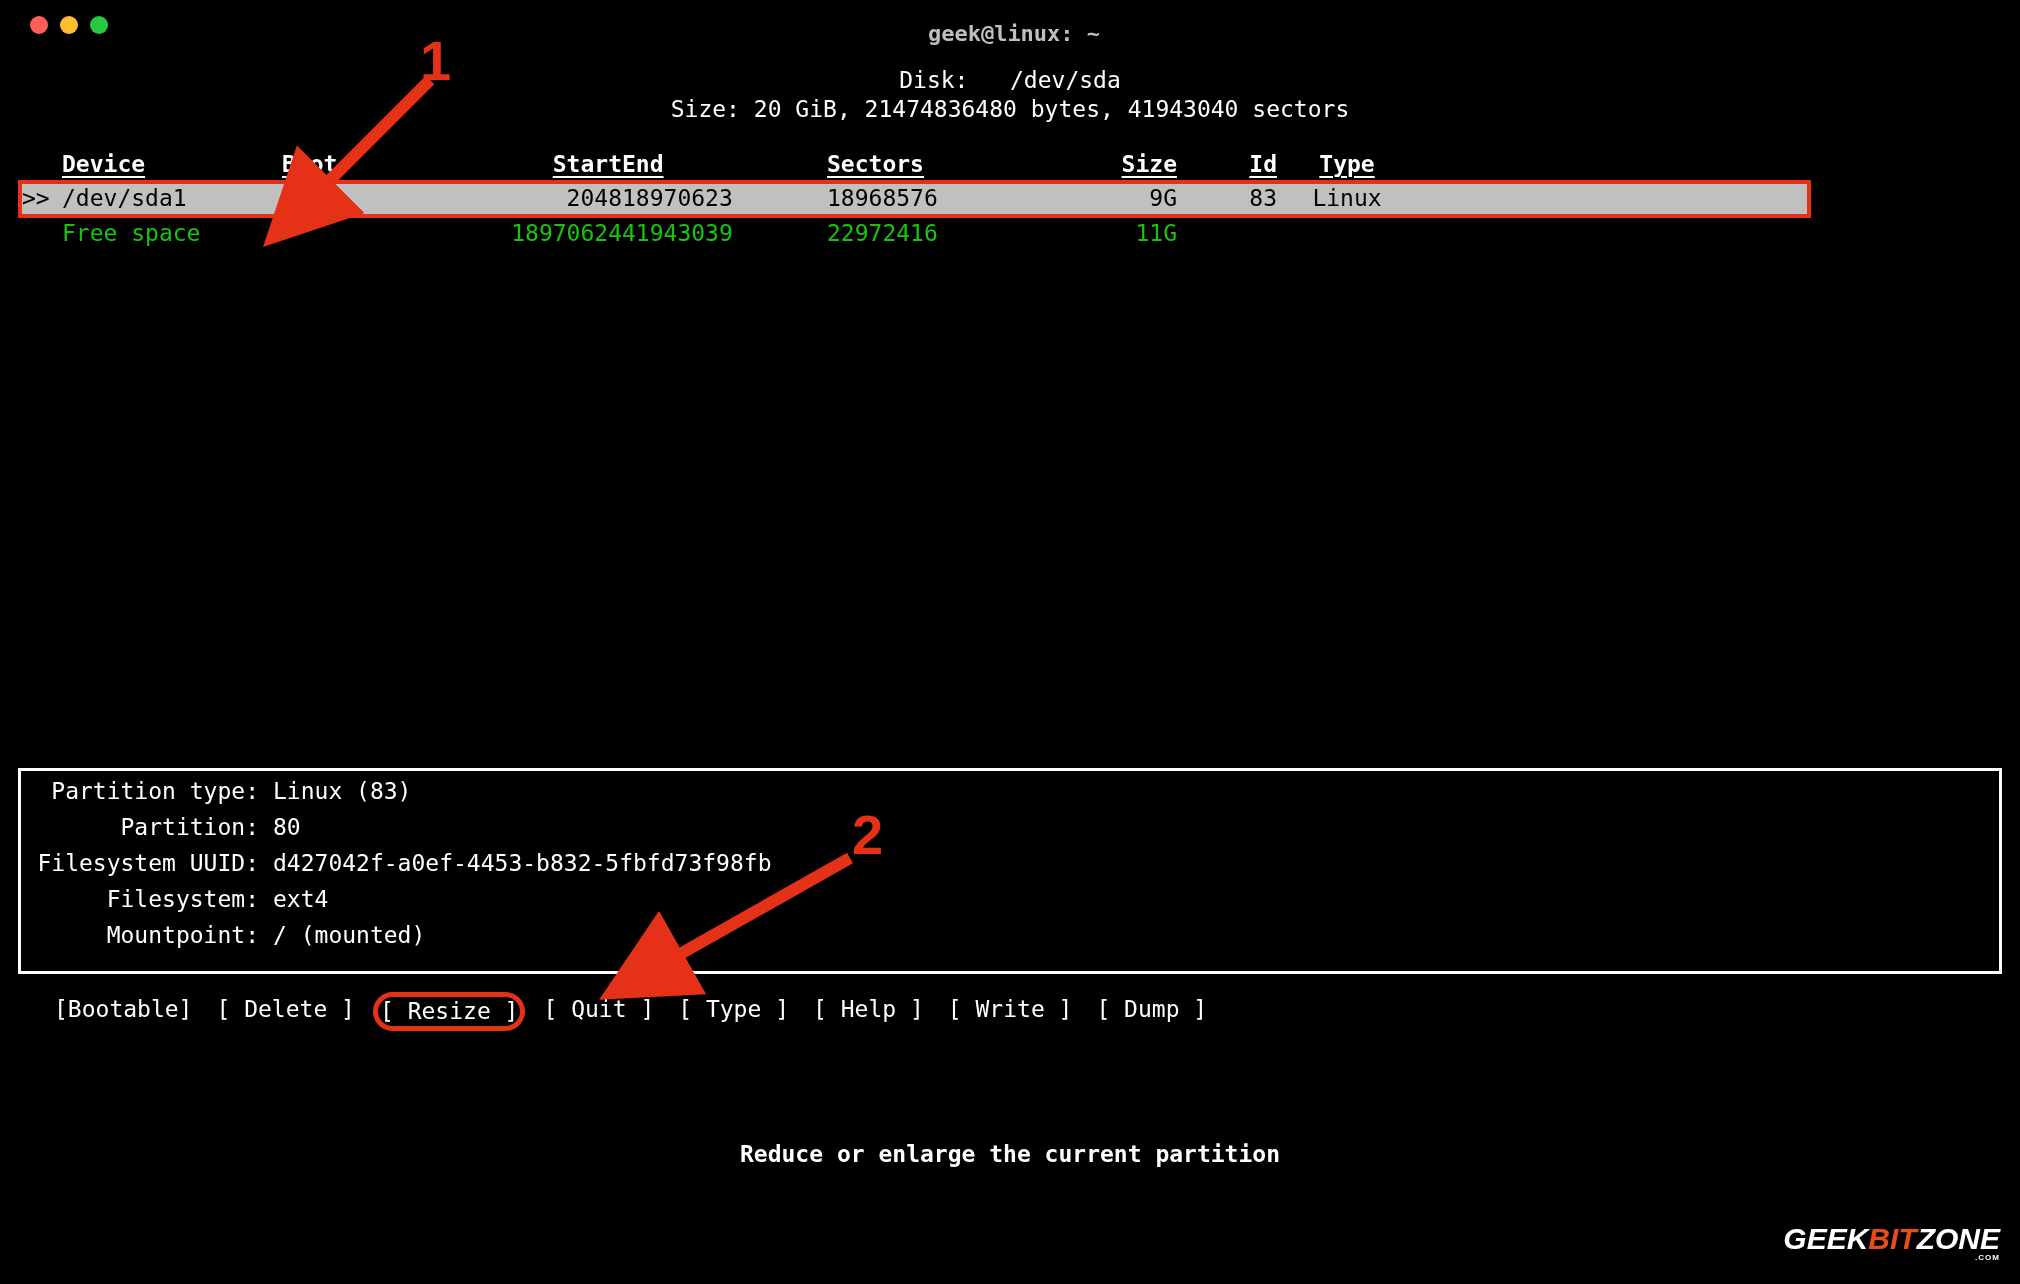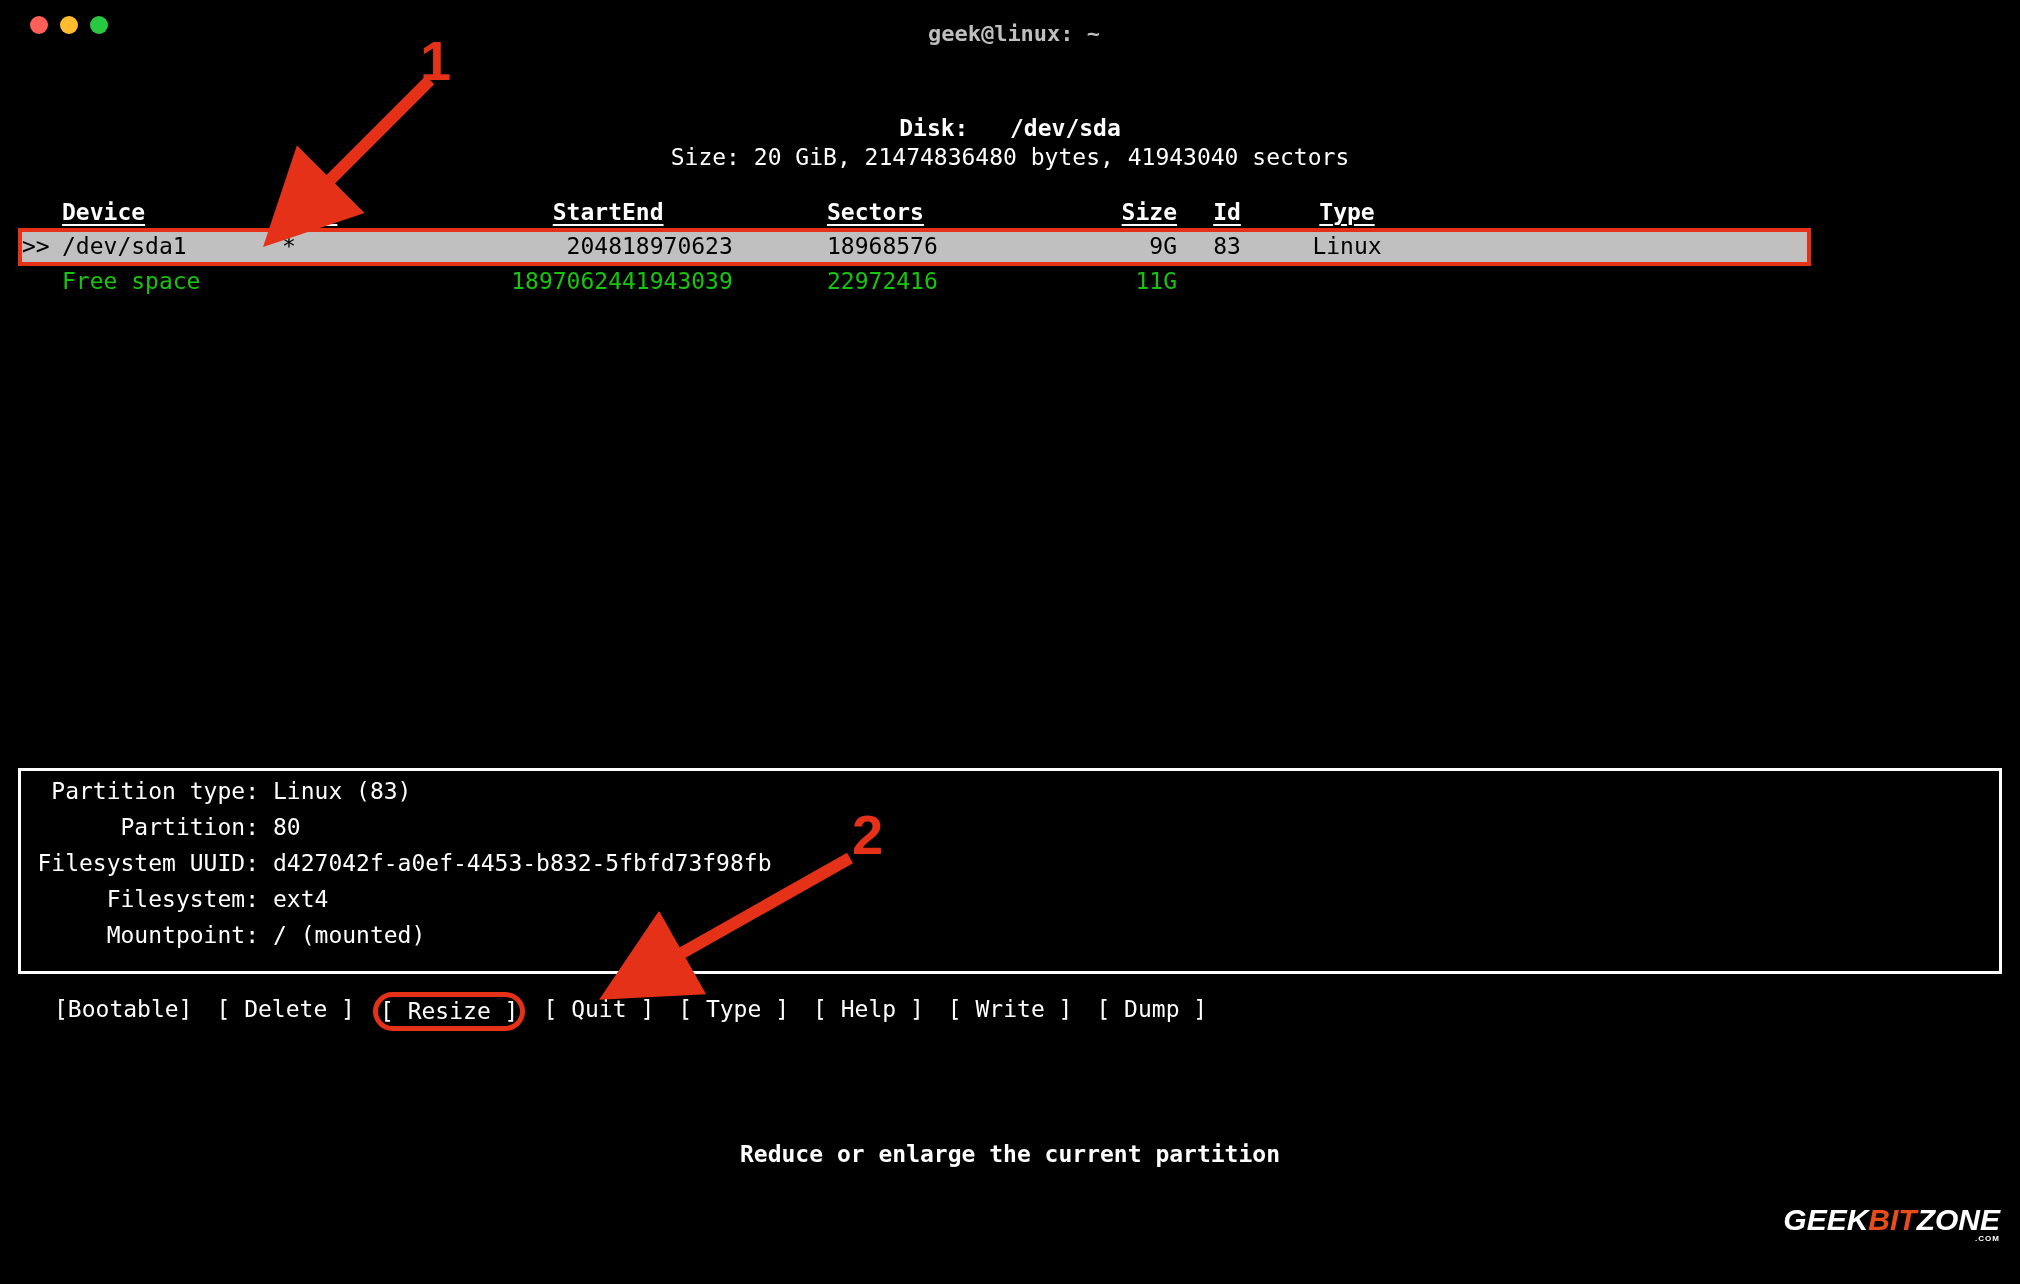--- a/index.html
+++ b/index.html
@@ -16,50 +16,50 @@
   body {width:2020px;height:1284px;overflow:hidden;position:relative;}
 
   .titlebar {position:absolute;left:0;right:0;top:0;height:46px;display:flex;align-items:center;}
   .traffic {position:absolute;left:30px;top:16px;display:flex;gap:12px;}
   .tl {width:18px;height:18px;border-radius:50%;}
   .close-dot{background:#ff5f57;} .min-dot{background:#febc2e;} .max-dot{background:#28c840;}
   .titletext {position:absolute;left:8px;right:0;top:20px;text-align:center;color:var(--dim);font-size:22px;font-weight:600;}
 
   .content {position:absolute;left:18px;right:18px;top:66px;bottom:0;}
   .center {text-align:center;}
-  .b{font-weight:700;margin-top:48px;}
+  .b{font-weight:400;}
   .grn{color:var(--green);}
   
   .table {margin-top:26px;}
   .th-row {height:32px;font-weight:700;text-decoration:underline;text-underline-offset:4px;text-decoration-thickness:2px;}
   .cursorcell{width:40px;text-align:left;}
   .c-device{width:220px;text-align:left;}
   .c-boot{width:130px;text-align:left;}
   .c-start{width:210px;text-align:right;}
   .c-end{width:205px;text-align:left;}
   .c-sectors{width:210px;text-align:left;}
   .c-size{width:140px;text-align:right;}
-  .c-id{width:100px;text-align:center;padding-right:10px;}
+  .c-id{width:100px;text-align:right;padding-right:10px;}
   .c-type{width:120px;text-align:center;}
   td{padding:0;}
   .row{height:34px;}
   
   .selected-row {background:var(--selbg);color:var(--selfg);border:4px solid var(--red);border-radius:26px;box-sizing:border-box;}
 
   .details-box{position:absolute;left:18px;right:18px;top:768px;border:3px solid var(--txt);padding:6px 8px 6px 8px;height:206px;box-sizing:border-box;}
   .kv-row{display:flex;gap:14px;height:36px;}
   .kv-key{width:230px;text-align:right;}
   
   .menu-bar{position:absolute;left:48px;right:42px;top:992px;font-weight:500;display:flex;gap:12px;}
   .menu-item{padding:3px 6px;}
   .menu-item.sel{border:5px solid var(--red);border-radius:20px;padding:0 2px;}
   
   .hint{position:absolute;left:0;right:0;top:1140px;text-align:center;font-weight:700;}
 
-  .watermark{position:absolute;right:20px;bottom:40px;font-family:Arial,sans-serif;font-weight:800;font-style:italic;font-size:30px;letter-spacing:0;}
+  .watermark{position:absolute;right:20px;bottom:21px;font-family:Arial,sans-serif;font-weight:800;font-style:italic;font-size:30px;letter-spacing:0;}
   .watermark .wm1{color:#fff;}
   .watermark .wm2{color:#e74c1a;}
   .watermark .wm3{color:#fff;}
   .watermark .wm4{font-size:8px;display:block;text-align:right;color:#fff;letter-spacing:1px;font-style:normal;margin-top:-4px;}
   
   
   .arrow {position:absolute;pointer-events:none;}
   .num-badge {position:absolute;font-family:Arial,sans-serif;font-size:56px;font-weight:800;color:var(--red);}
 </style>
 </head>

